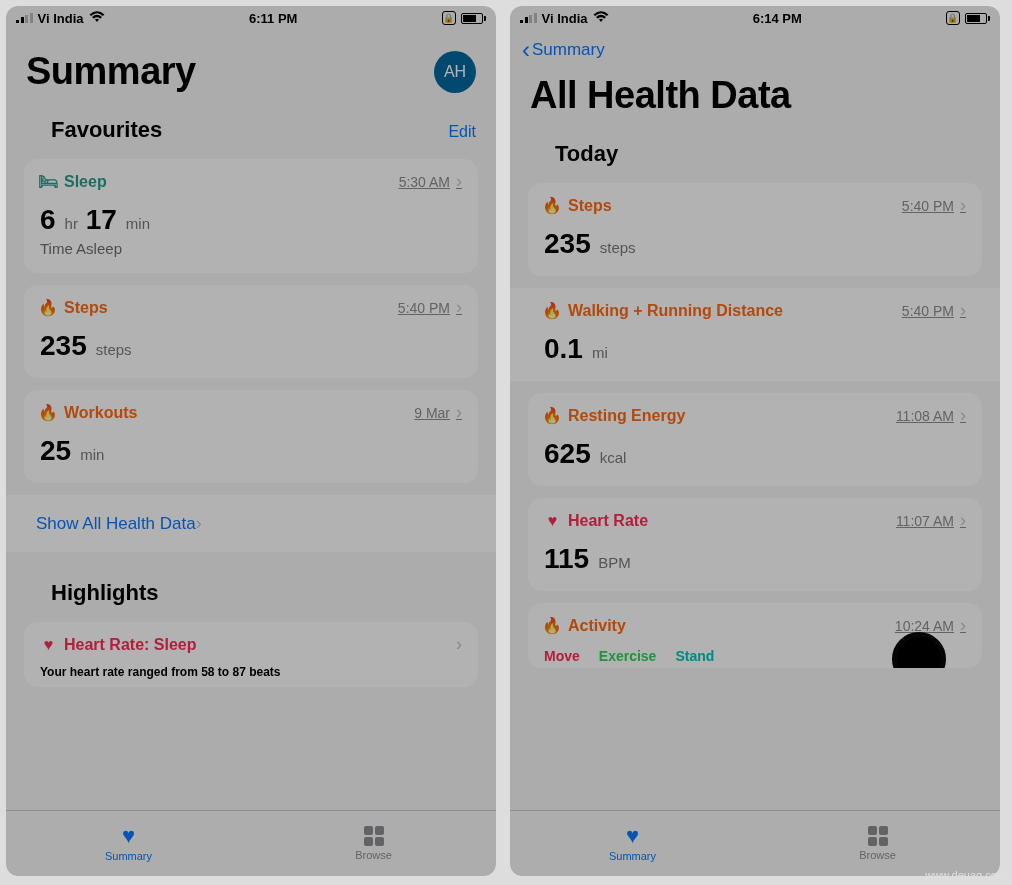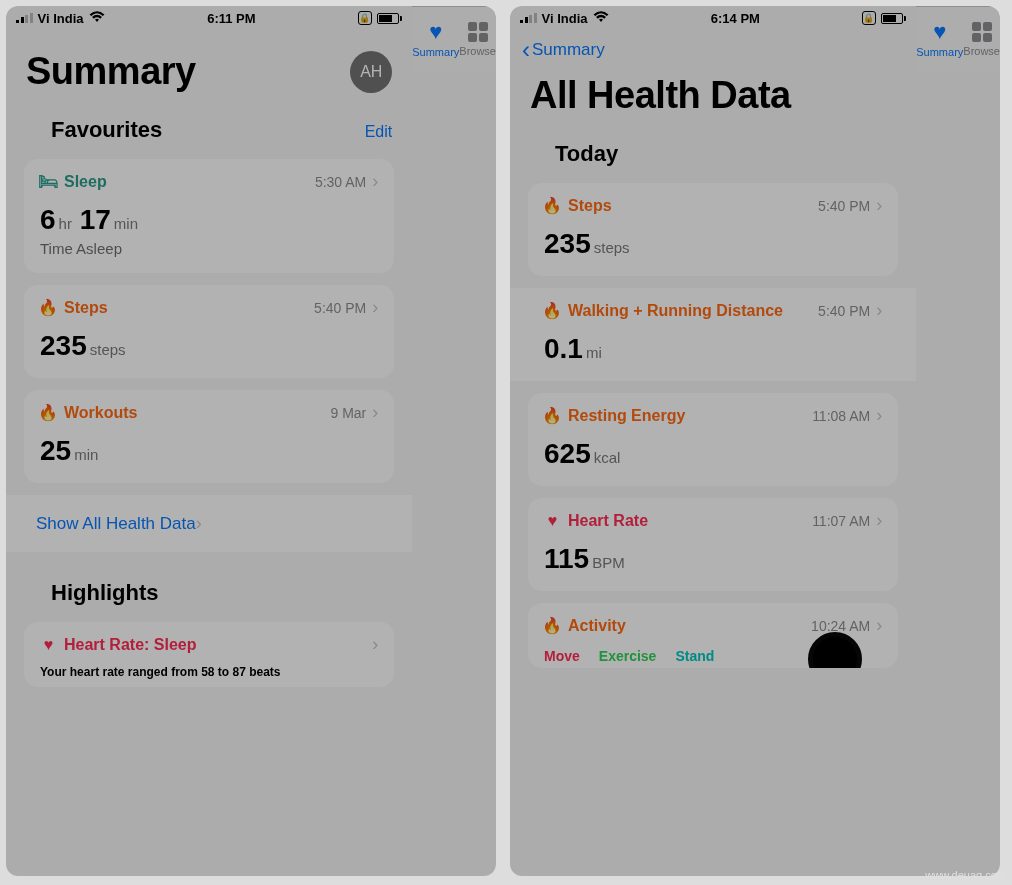--- a/index.html
+++ b/index.html
@@ -17,20 +17,21 @@
     padding: 6px;
   }
   .phone {
     width: 490px;
     height: 870px;
     border-radius: 12px;
     background: #f6f6f6;
     position: relative;
     overflow: hidden;
     display: flex;
+    flex-direction: column;
   }
   .dim-overlay {
     position: absolute;
     inset: 0;
     background: rgba(0,0,0,0.30);
     pointer-events: none;
     z-index: 5;
   }
   .content { position: relative; z-index: 1; flex: 1; overflow: hidden; }
   
@@ -53,39 +54,39 @@
   .bat-body { width: 22px; height: 11px; border: 1px solid #000; border-radius: 2px; padding:1px;}
   .bat-fill { width: 70%; height: 100%; background: #000; }
   .bat-tip { width: 2px; height: 5px; background: #000; border-radius: 0 1px 1px 0;}
   .rot-lock { width: 14px; height: 14px; border: 1.5px solid #000; border-radius: 3px; display:flex;align-items:center;justify-content:center;font-size:9px;}
   
   .nav-back { padding: 10px 14px 0 12px; color: #0a7aff; font-size: 17px; display:flex; align-items:center; gap:2px;}
   .nav-back .chev { font-size: 24px; line-height:1; font-weight:300;}
   
   .title-row { display:flex; justify-content: space-between; align-items: center; padding: 22px 20px 8px 20px;}
   .page-title { font-size: 38px; font-weight: 700; letter-spacing: -0.5px; }
-  .avatar { width: 42px; height: 42px; border-radius: 50%; background: #737373; color: #fff; display:flex; align-items:center; justify-content:center; font-size:16px; font-weight:500;}
+  .avatar { width: 42px; height: 42px; border-radius: 50%; background: #0369a1; color: #fff; display:flex; align-items:center; justify-content:center; font-size:16px; font-weight:500;}
   
   .section-head { display:flex; justify-content: space-between; align-items: baseline; padding: 16px 20px 8px 20px;}
   .section-title { font-size: 22px; font-weight: 700; margin-left: 25px; }
   .edit-link { color:#0a7aff; font-size:16px;}
   
   .card {
     margin: 8px 18px 12px 18px;
     background: #fff;
     border-radius: 14px;
     padding: 12px 16px 16px 16px;
   }
   .card.punched { border-radius: 0; margin-left:0;margin-right:0; padding-left:34px; padding-right:34px;}
   .card-head { display:flex; justify-content: space-between; align-items: center; }
   .card-title { display:flex; align-items:center; gap:7px; font-size:16px; font-weight:600;}
-  .card-time { font-size: 14px; color: #8e8e93; display:flex; align-items:center; gap:6px;}
+  .card-time { font-size: 14px; color: #8e8e93; display:flex; align-items:center; gap:6px;text-decoration:underline;}
   .chev-r { color:#c6c6c8; font-size:18px; font-weight:400;}
   .big-val { font-size: 28px; font-weight: 700; margin-top: 12px; color:#000;}
-  .big-val .unit { font-size: 15px; font-weight: 500; color:#7a7a7e; margin-left:3px;}
+  .big-val .unit { font-size: 15px; font-weight: 500; color:#7a7a7e; margin-left:9px;}
   .sublabel { font-size:15px; color:#6f6f73; margin-top:4px;}
   
   .ico { display:inline-flex; width:17px;justify-content:center;}
   .c-sleep { color: #2a9d8f; }
   .c-orange { color: #ff6a13; }
   .c-red { color: #ff2d55; }
   
   .show-all {
     margin: 8px 18px 12px 18px;
     background: #fff;

